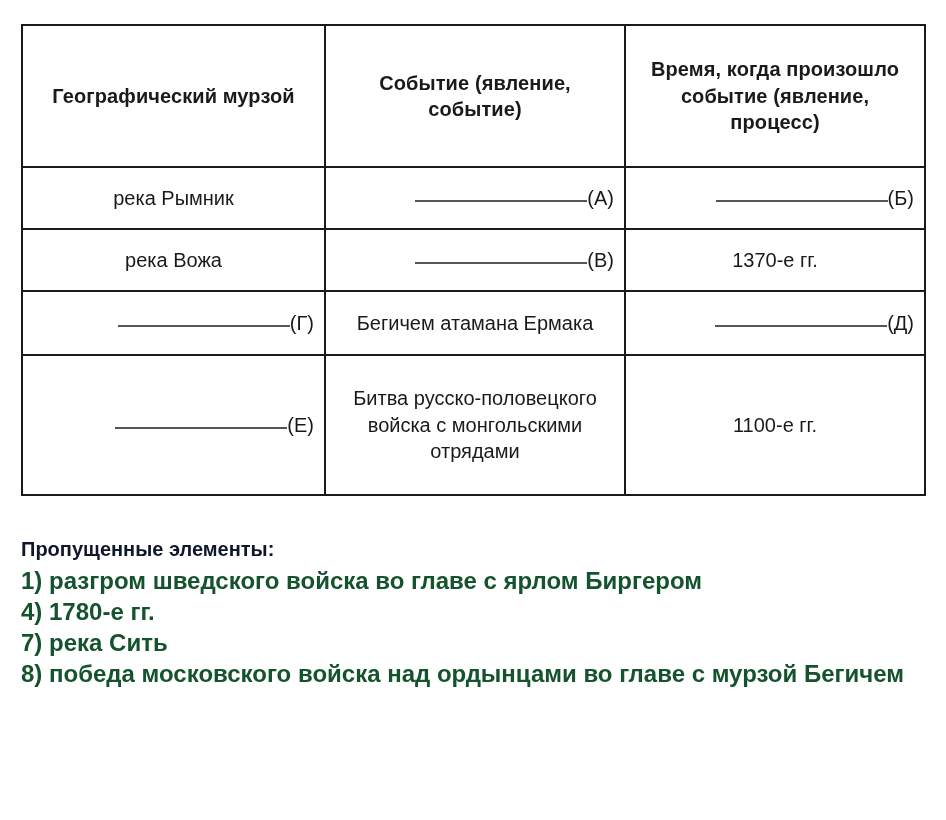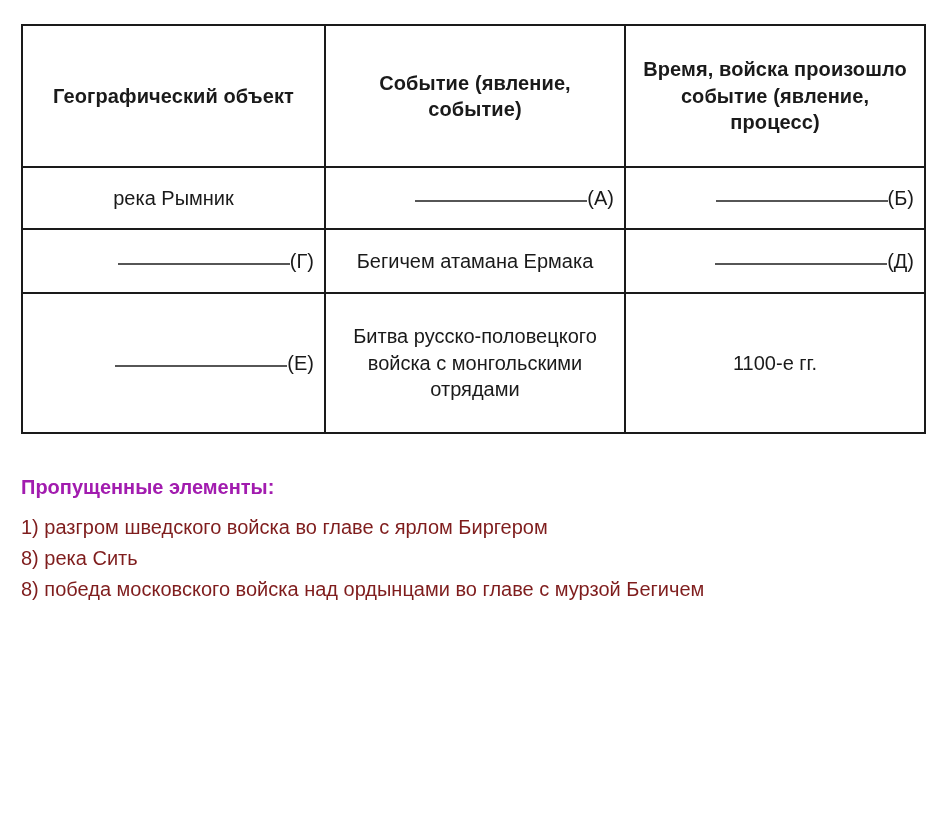--- a/index.html
+++ b/index.html
@@ -87,74 +87,84 @@
 
   
   .missing-block {
     margin-top: 38px;
     width: 903px;
   }
   .missing-title {
     font-size: 20px;
     font-weight: bold;
     line-height: 1.5;
-    margin: 0 0 10px 0;
-    color: #a21caf;
+    margin: 0 0 1px 0;
+    color: #0f172a;
   }
   .missing-list {
     list-style: none;
     margin: 0;
     padding: 0;
   }
   .missing-list li {
-    font-size: 20px;
+    font-size: 24px;
     line-height: 31px;
-    color: #7f1d1d;
+    color: #14532d;
     margin: 0;
     padding: 0;
+    font-weight: bold;
   }
   .missing-list li.justify {
     text-align: justify;
     text-align-last: left;
   }
 </style>
 </head>
 <body>
 
 <div class="page">
 
   <table class="match-table">
     <colgroup>
       <col class="col-1">
       <col class="col-2">
       <col class="col-3">
     </colgroup>
     <thead>
       <tr class="head-row">
-        <th>Географический объект</th>
+        <th>Географический мурзой</th>
         <th>Событие (явление, событие)</th>
-        <th>Время, войска произошло событие (явление, процесс)</th>
+        <th>Время, когда произошло событие (явление, процесс)</th>
       </tr>
     </thead>
     <tbody>
 
       <tr class="row-h1">
         <td>река Рымник</td>
         <td>
           <span class="blank">
             <span class="rule"></span><span class="letter">(А)</span>
           </span>
         </td>
         <td>
           <span class="blank">
             <span class="rule"></span><span class="letter">(Б)</span>
           </span>
         </td>
       </tr>
 
+      <tr class="row-h2">
+        <td>река Вожа</td>
+        <td>
+          <span class="blank">
+            <span class="rule"></span><span class="letter">(В)</span>
+          </span>
+        </td>
+        <td>1370-е гг.</td>
+      </tr>
 
       <tr class="row-h3">
         <td>
           <span class="blank">
             <span class="rule"></span><span class="letter">(Г)</span>
           </span>
         </td>
         <td>Бегичем атамана Ермака</td>
         <td>
           <span class="blank">
@@ -173,19 +183,20 @@
         <td>1100-е гг.</td>
       </tr>
 
     </tbody>
   </table>
 
   <div class="missing-block">
     <div class="missing-title">Пропущенные элементы:</div>
     <ul class="missing-list">
       <li>1) разгром шведского войска во главе с ярлом Биргером</li>
-      <li>8) река Сить</li>
+      <li>4) 1780-е гг.</li>
+      <li>7) река Сить</li>
       <li>8) победа московского войска над ордынцами во главе с мурзой Бегичем</li>
 
     </ul>
   </div>
 
 </div>
 
 </body></html>

